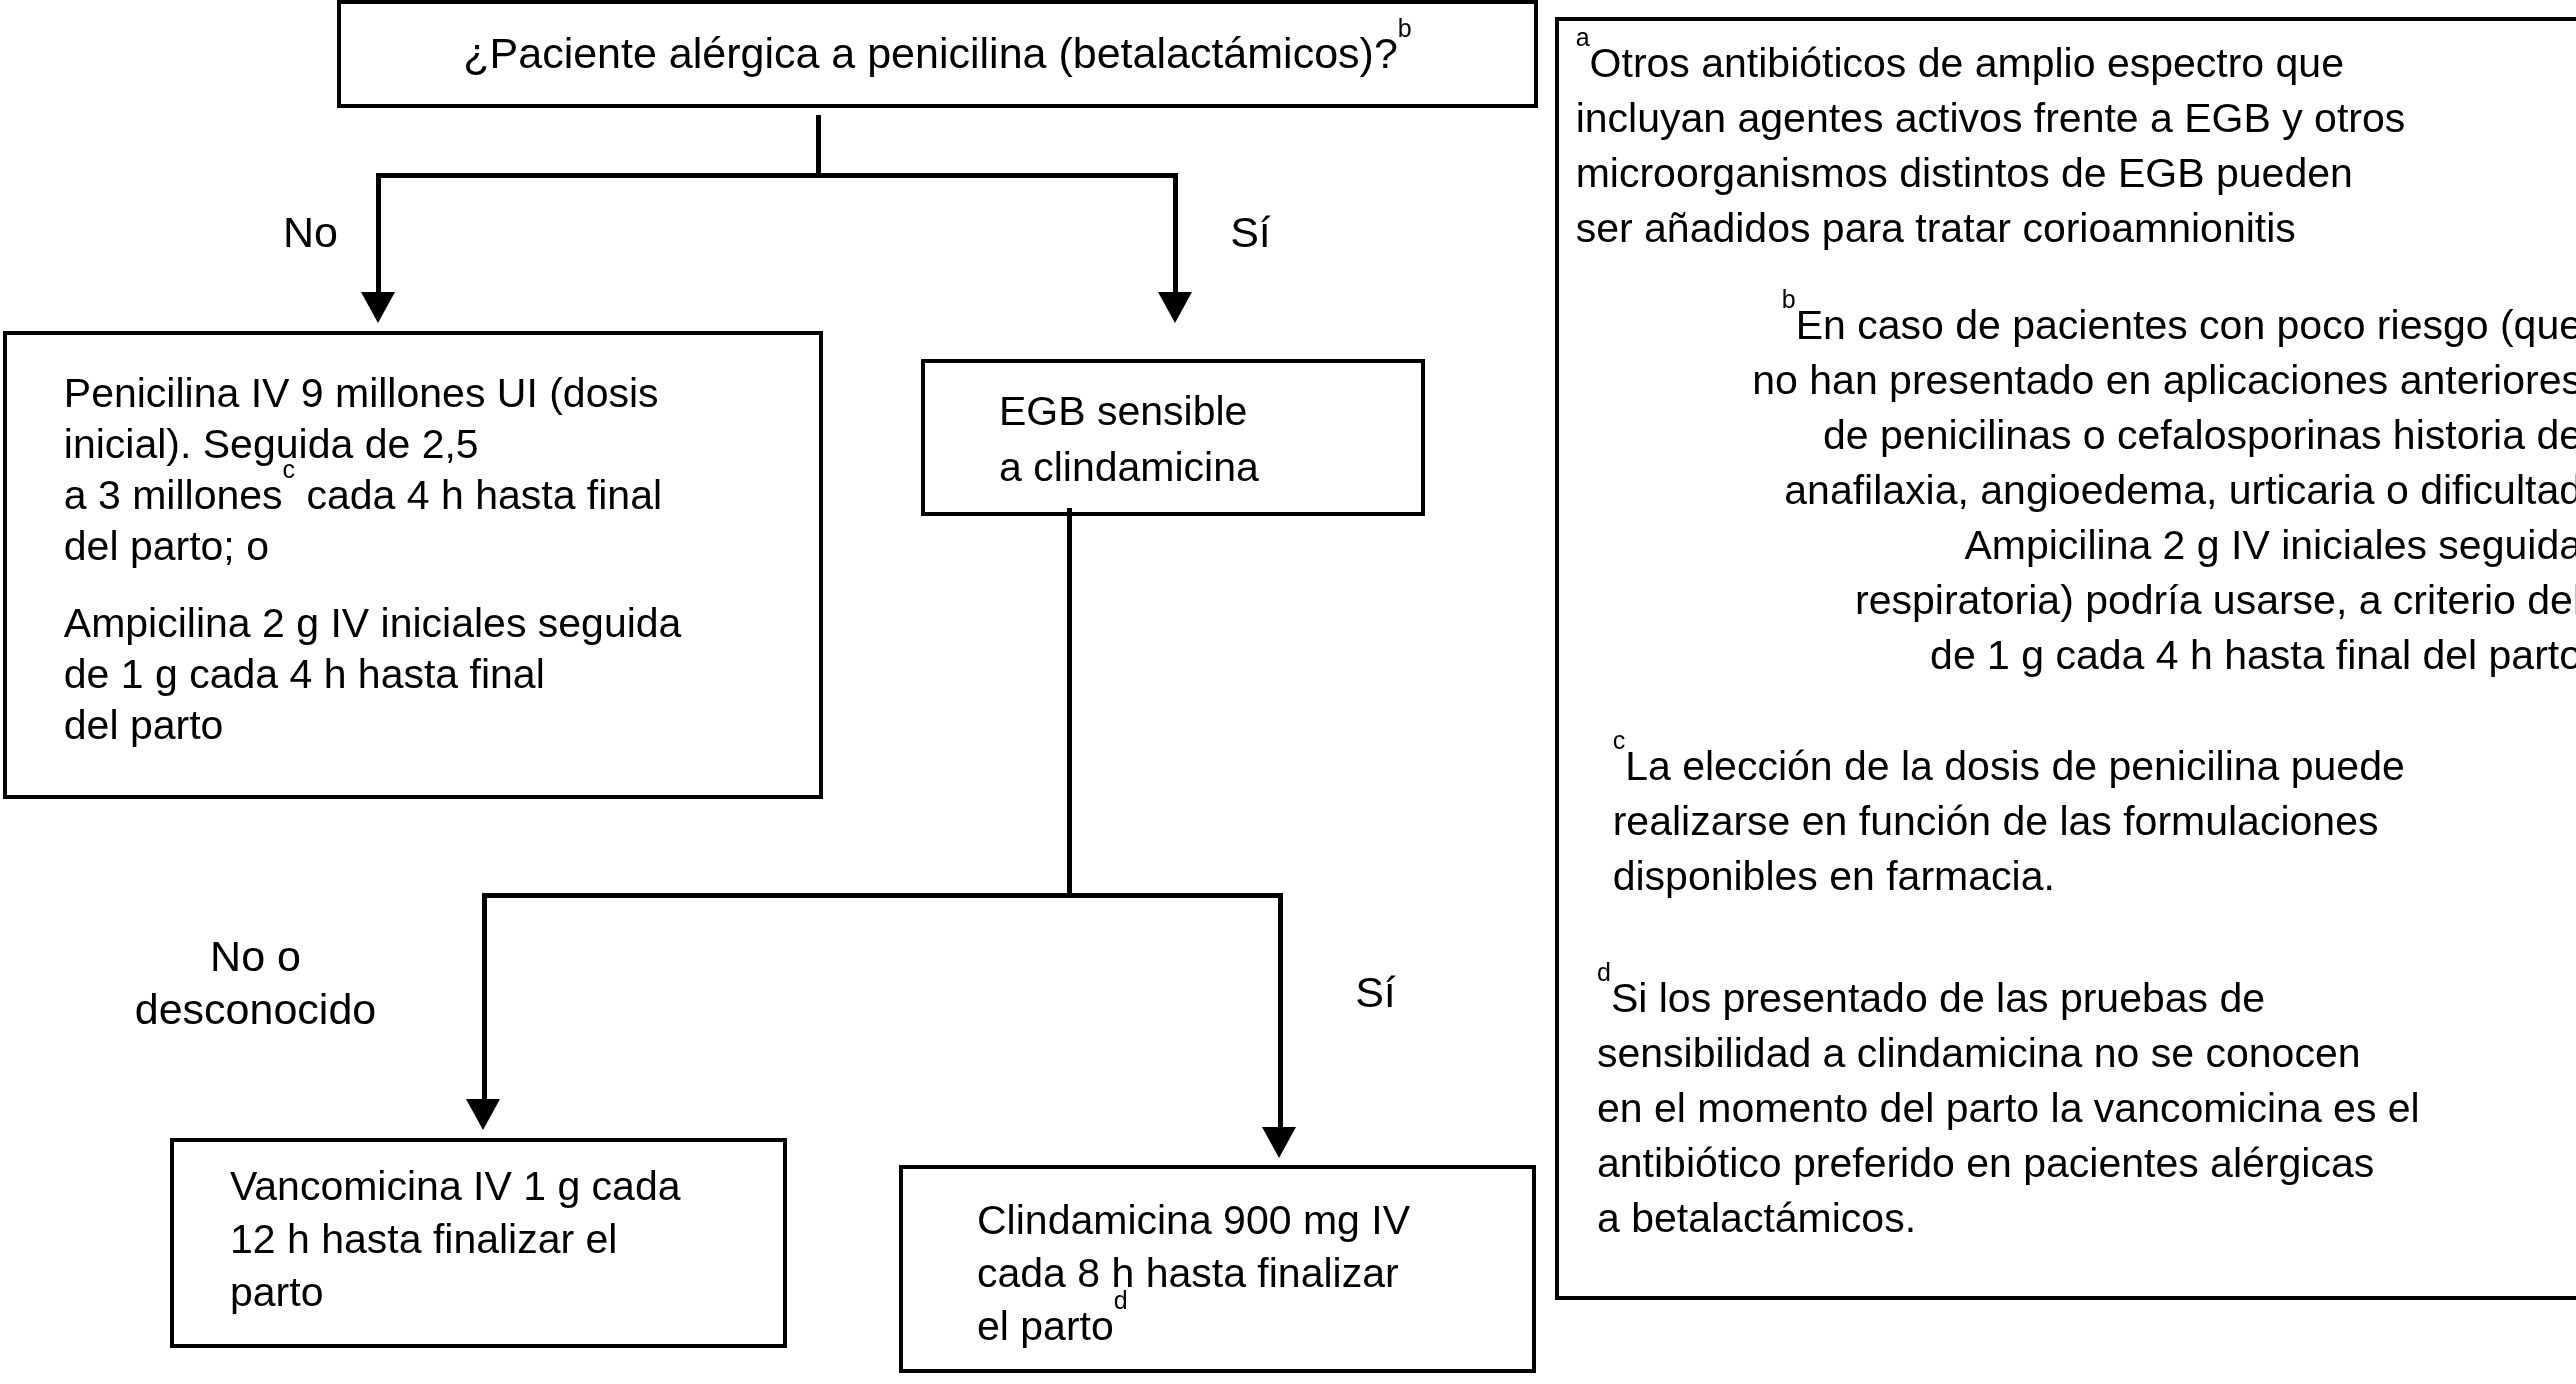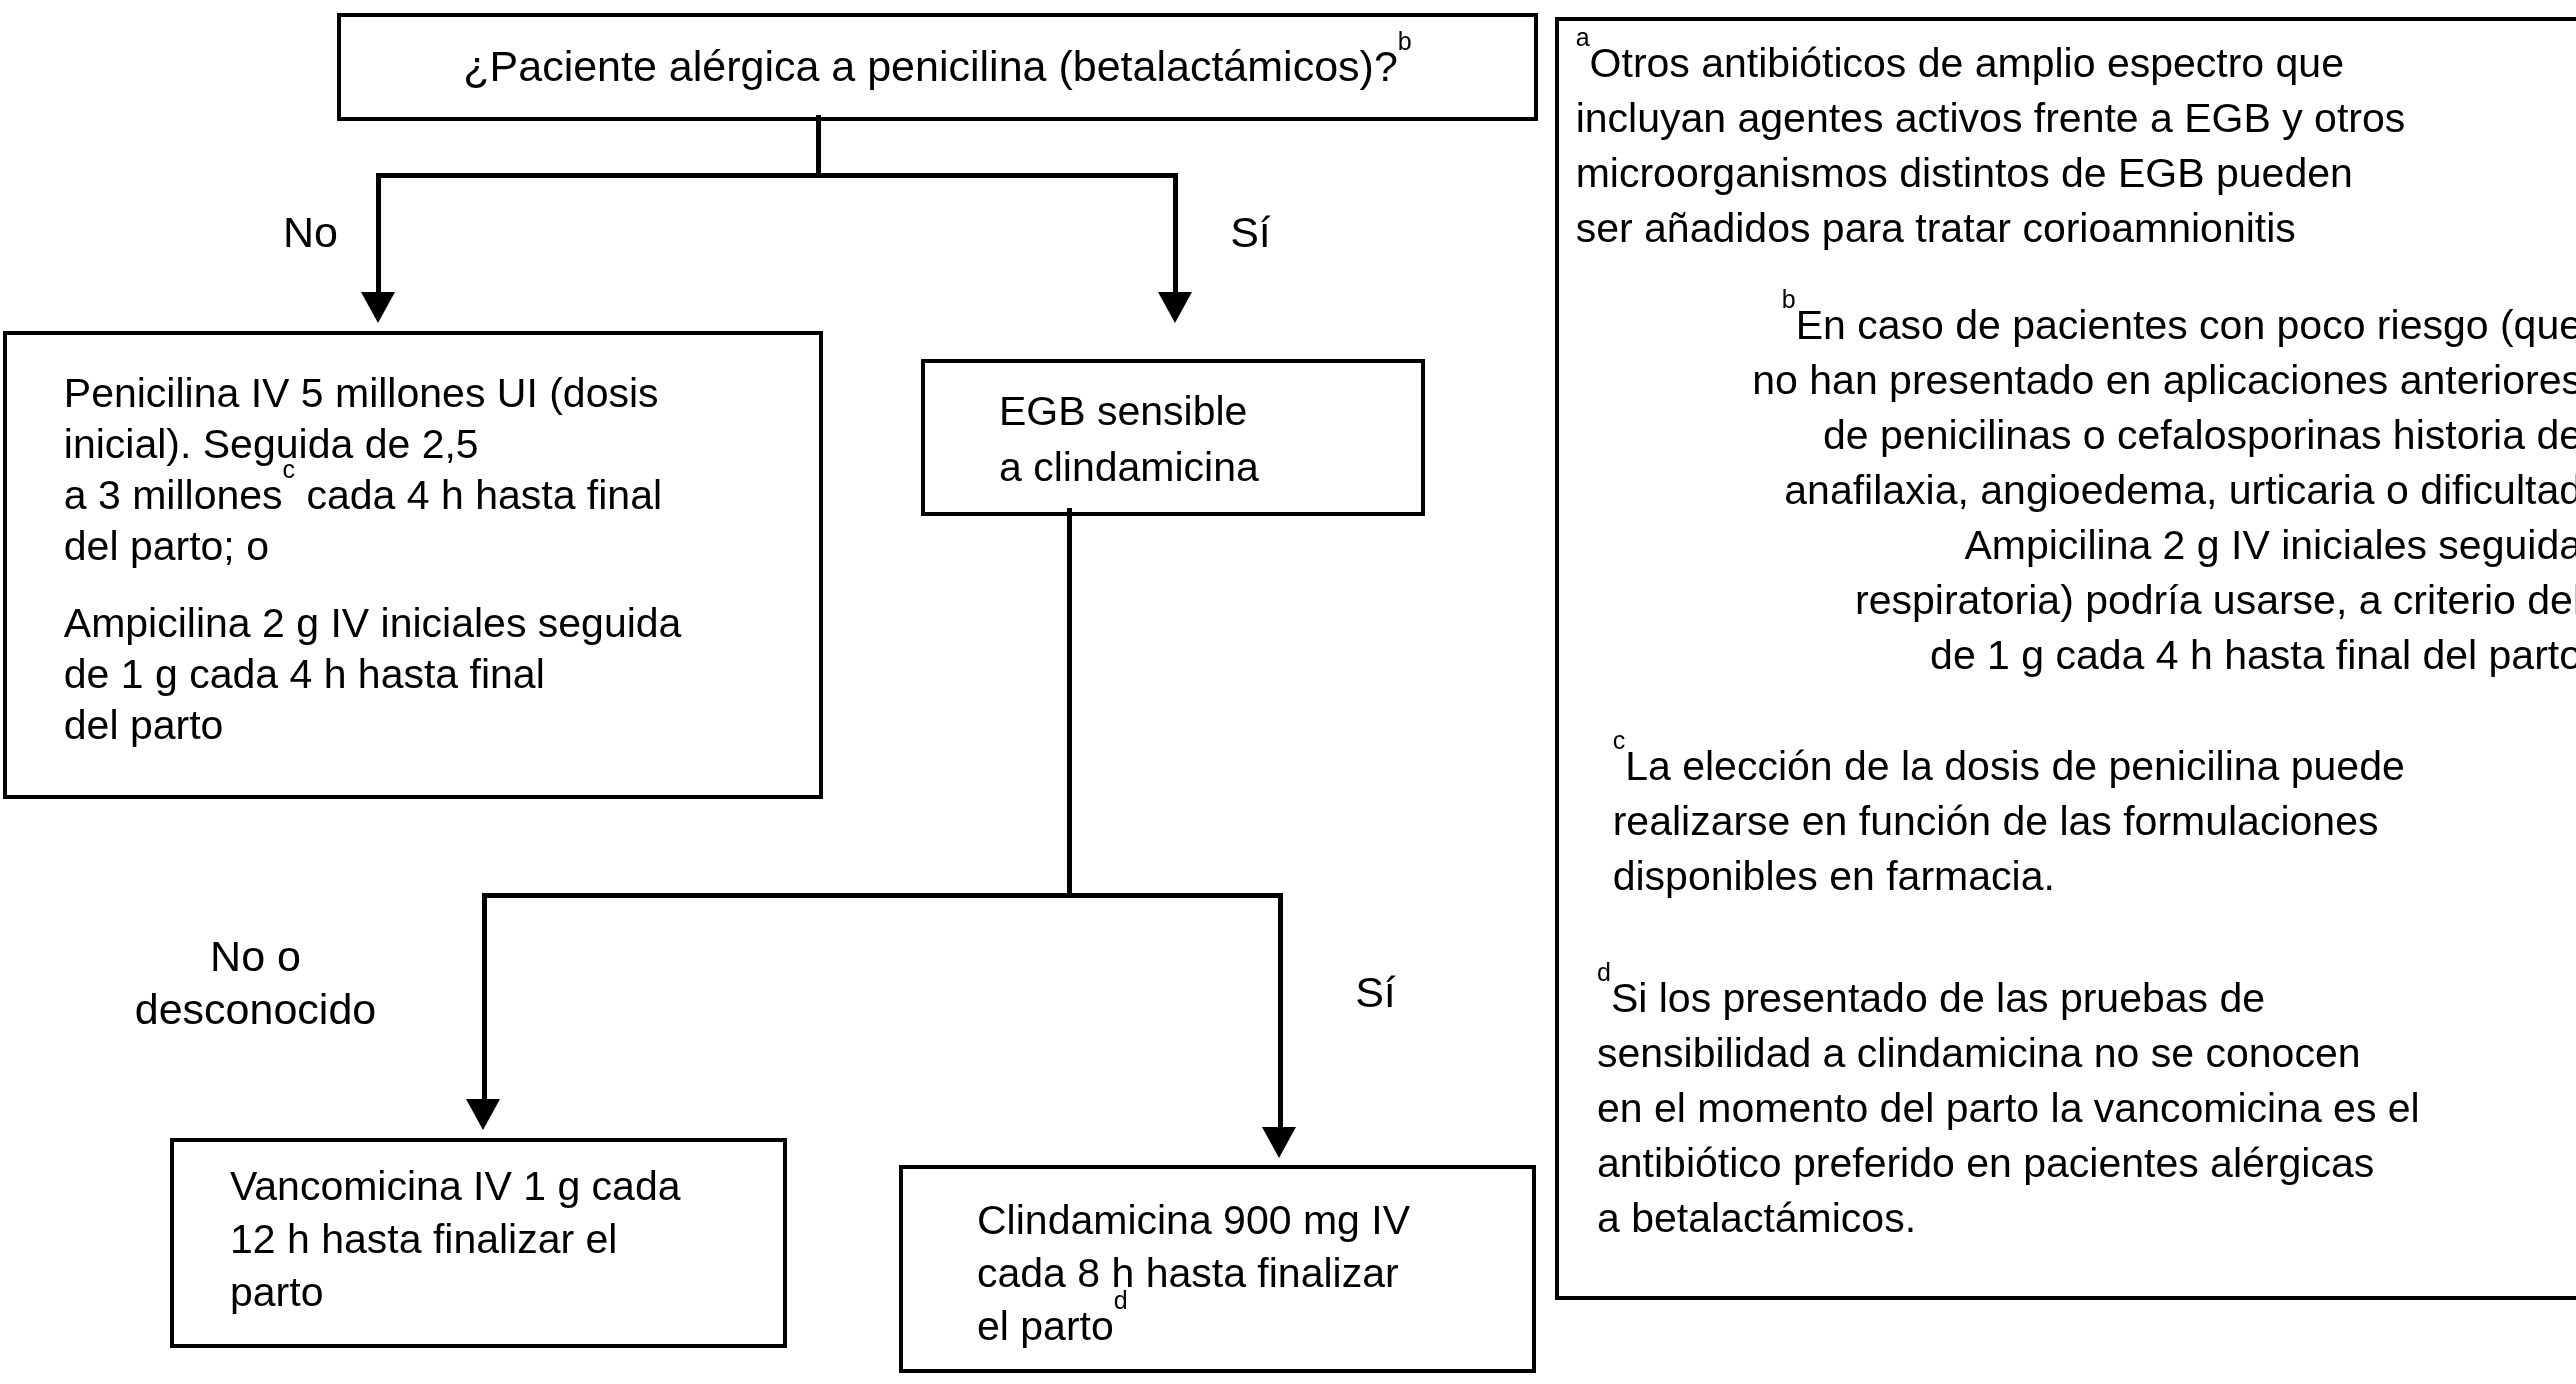--- a/index.html
+++ b/index.html
@@ -24,21 +24,21 @@
     width: 0; height: 0;
     border-left: 17.6px solid transparent;
     border-right: 17.6px solid transparent;
     border-top: 31px solid #000000;
   }
   .lbl { position: absolute; font-size: 43px; line-height: 53px; text-align: center; }
   .txt { font-size: 41px; }
   sup.sx { font-size: 25px; line-height: 0; position: relative; top: -16px; }
 
   
-  #decision-box { left: 337px; top: 13px; width: 1201px; height: 108px; }
+  #decision-box { left: 337px; top: 0; width: 1201px; height: 108px; }
   #decision-box .inner { width: 100%; height: 98px; line-height: 98px; text-align: center; font-size: 43px; }
 
   
   #penicillin-box { left: 2.8px; top: 331px; width: 820px; height: 468px; padding: 33px 18.5px 0 57px; }
   #penicillin-box .line { line-height: 51px; }
   #penicillin-box .para2 { margin-top: 26px; }
 
   
   #egb-box { left: 921px; top: 351px; width: 504px; height: 157px; padding: 19.5px 9.3px 0 74px; margin-top: 8px; }
   #egb-box .line { line-height: 56px; }
@@ -72,21 +72,21 @@
   <div class="ln" style="left:376px; top:173px; width:802px; height:4.6px;"></div>
   <div class="ln" style="left:376px; top:173px; width:4.6px; height:121px;"></div>
   <div class="arrow" style="left:361px; top:292px;"></div>
   <div class="ln" style="left:1173px; top:173px; width:4.6px; height:121px;"></div>
   <div class="arrow" style="left:1158px; top:292px;"></div>
 
   <div class="lbl" style="left:250px; top:206px; width:121px;">No</div>
   <div class="lbl" style="left:1190px; top:206px; width:121px;">Sí</div>
 
   <div class="box txt" id="penicillin-box">
-    <div class="line">Penicilina IV 5 millones UI (dosis</div>
+    <div class="line">Penicilina IV 9 millones UI (dosis</div>
     <div class="line">inicial). Seguida de 2,5</div>
     <div class="line"><span>a 3 millones</span><sup class="sx">c</sup><span> cada 4 h hasta final</span></div>
     <div class="line">del parto; o</div>
     <div class="para2">
       <div class="line">Ampicilina 2 g IV iniciales seguida</div>
       <div class="line">de 1 g cada 4 h hasta final</div>
       <div class="line">del parto</div>
     </div>
   </div>
 

